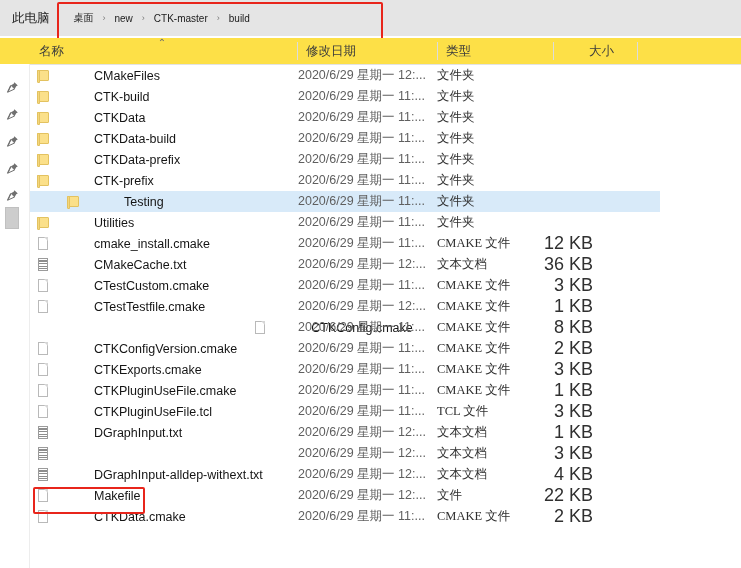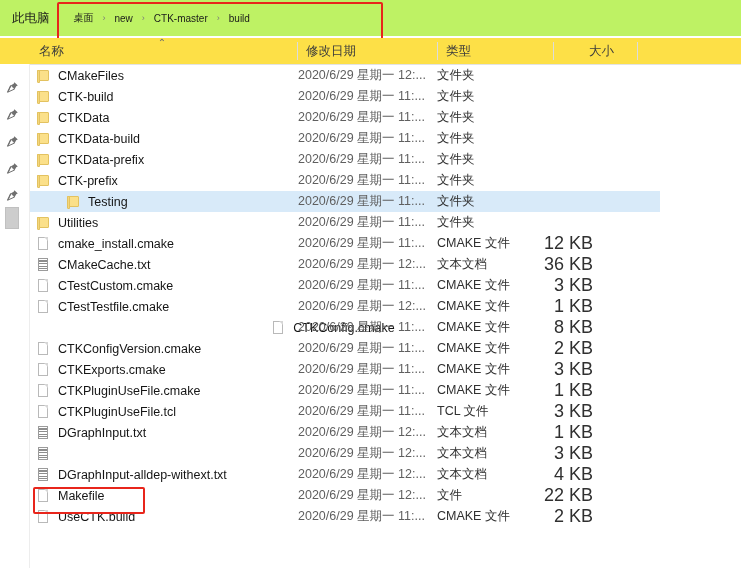--- a/index.html
+++ b/index.html
@@ -15,21 +15,21 @@
     color: #000000;
     overflow: hidden;
     position: relative;
   }
 
   
   #addressbar {
     position: absolute;
     left: 0; top: 0;
     width: 741px; height: 36px;
-    background: #bef264;
+    background: #e5e5e5;
     display: flex;
     align-items: center;
   }
   #thispc {
     font-size: 12.5px;
     color: #1a1a1a;
     margin-left: 12px;
     white-space: nowrap;
   }
   #crumbwrap {
@@ -129,20 +129,21 @@
     left: 30px; top: 65px;
     width: 711px; height: 500px;
   }
   .row {
     position: absolute;
     left: 0;
     width: 600px;
     height: 21px;
     display: flex;
     align-items: center;
+    gap: 36px;
   }
   .row.sel { background: #d8eaf9; width: 600px; }
 
   .icon {
     position: relative;
     width: 13px; height: 15px;
     margin-left: 7px;
     flex: 0 0 auto;
   }
   
@@ -211,20 +212,21 @@
     font-size: 12.5px;
     color: #5f5f5f;
     white-space: nowrap;
   }
   .ctype {
     position: absolute;
     left: 407px;
     font-size: 12.5px;
     color: #303030;
     white-space: nowrap;
+    font-family: Liberation Serif, serif;
   }
   .csize {
     position: absolute;
     left: 470px;
     width: 93px;
     text-align: right;
     font-size: 18px;
     color: #303030;
     white-space: nowrap;
   }
@@ -484,19 +486,19 @@
       </span>
       <span class="cname">Makefile</span>
       <span class="cdate">2020/6/29 星期一 12:...</span>
       <span class="ctype">文件</span>
       <span class="csize">22 KB</span>
     </div>
     <div class="row" style="top: 441px;">
       <span class="icon">
         <span class="ic-file"></span>
       </span>
-      <span class="cname">UseCTK.build</span>
+      <span class="cname">CTKData.cmake</span>
       <span class="cdate">2020/6/29 星期一 11:...</span>
       <span class="ctype">CMAKE 文件</span>
       <span class="csize">2 KB</span>
     </div>
   </div>
 <div id="makefile-highlight"></div>
 
 </body></html>

